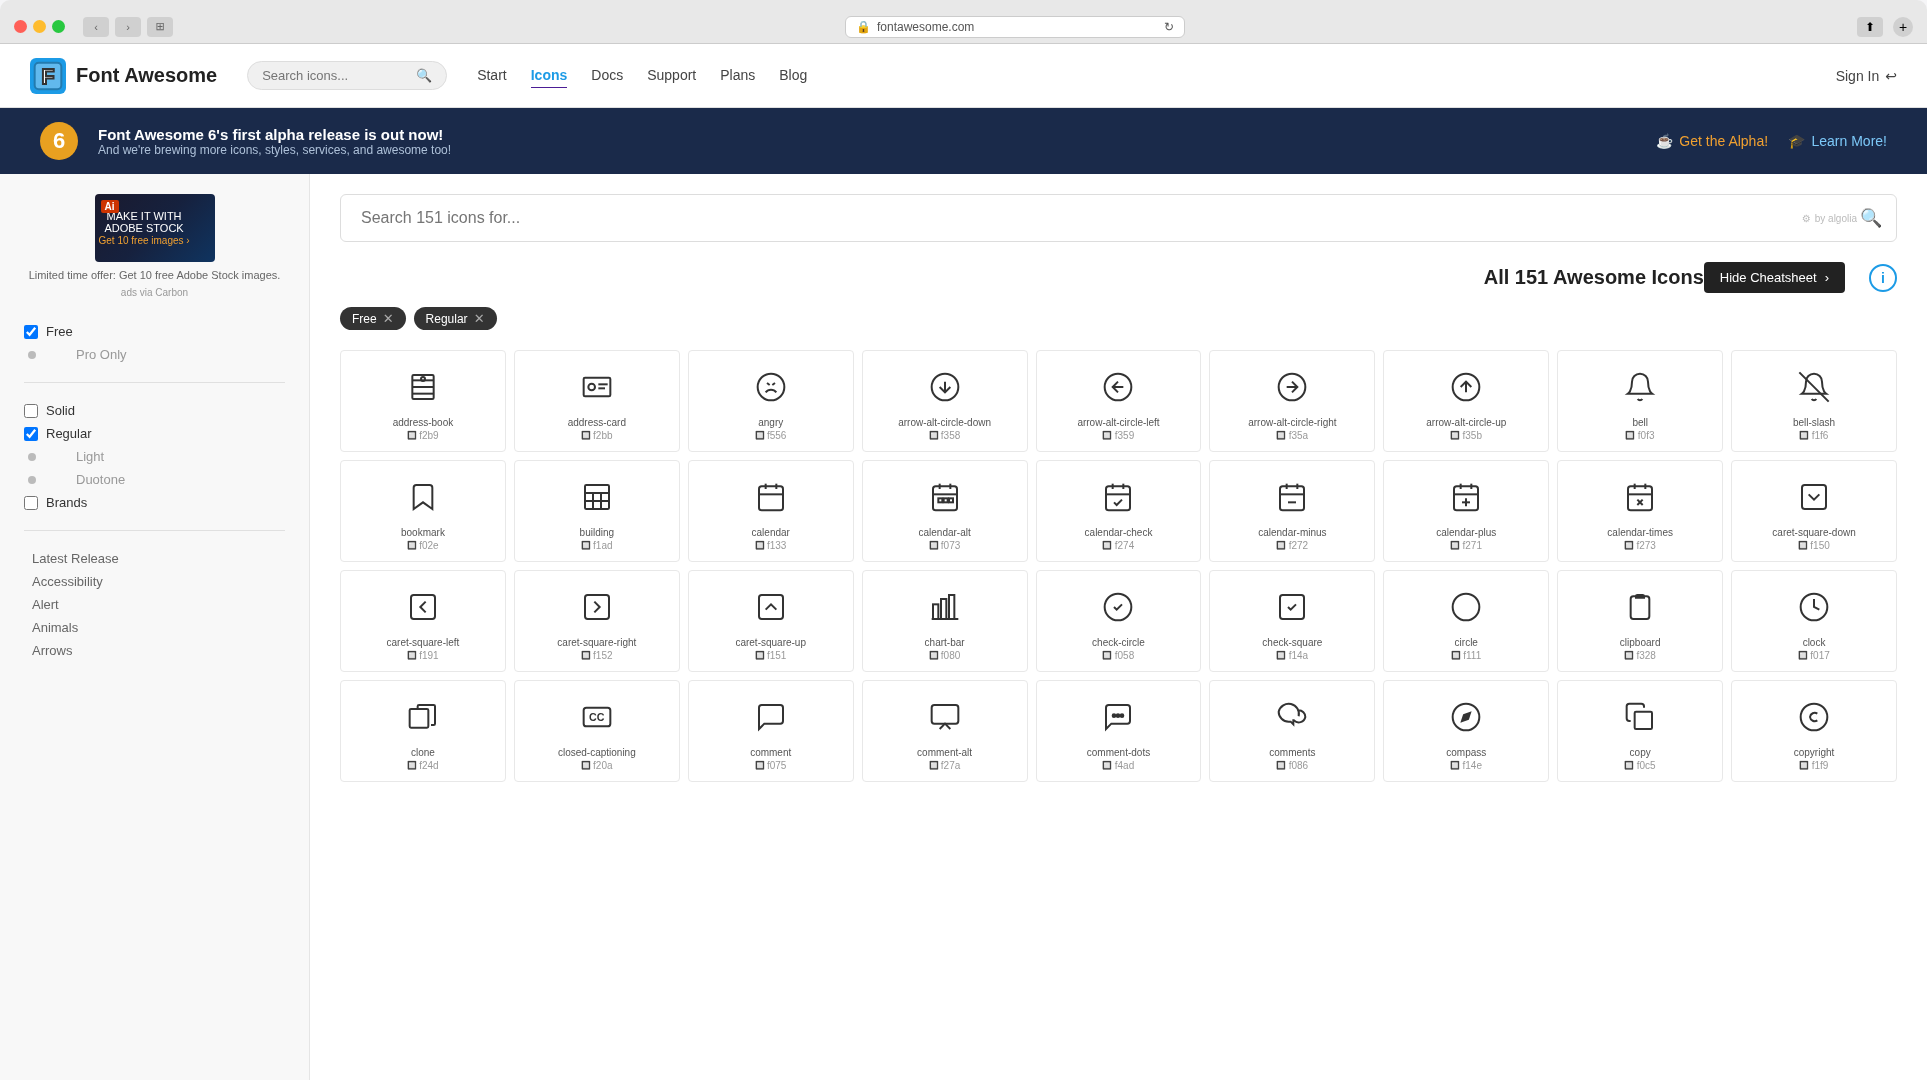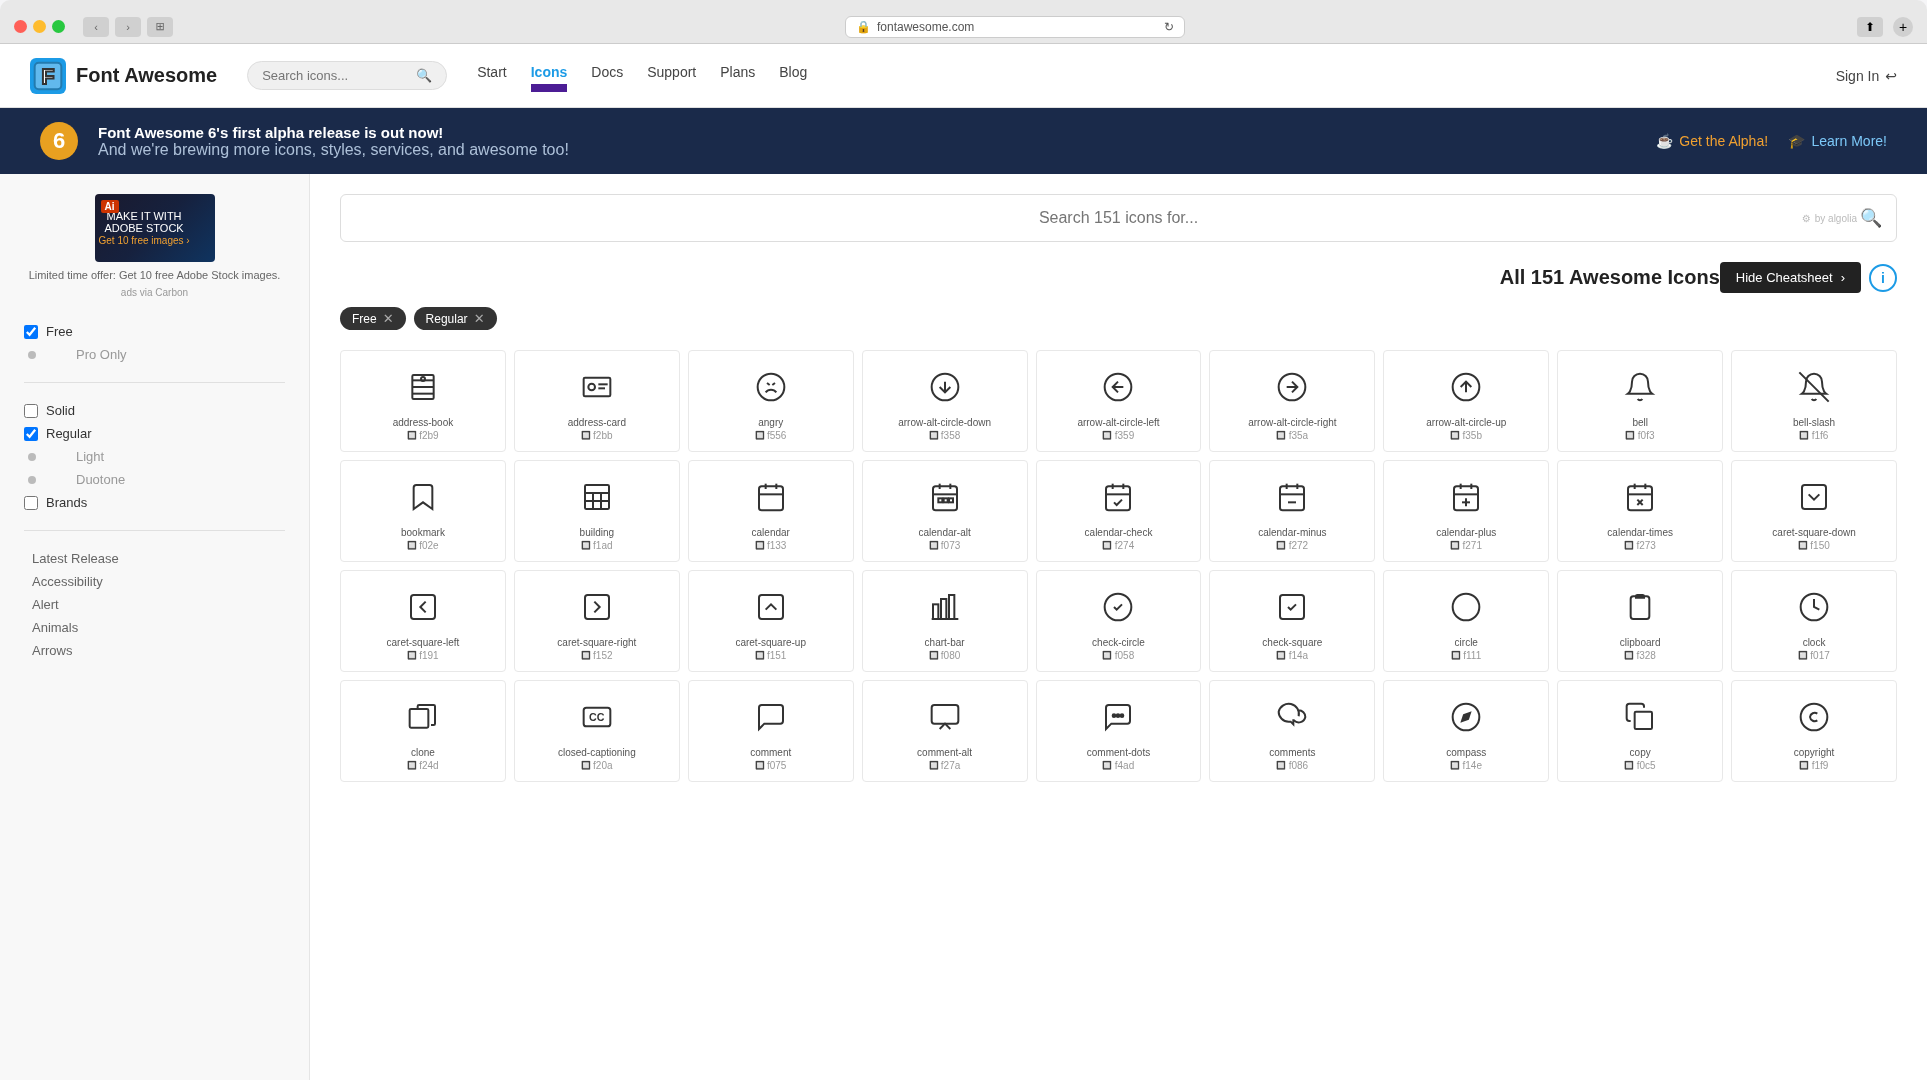--- a/index.html
+++ b/index.html
@@ -25,29 +25,29 @@
     
     .navbar { background: white; border-bottom: 1px solid #e0e0e0; padding: 0 30px; display: flex; align-items: center; height: 64px; gap: 20px; }
     .logo-area { display: flex; align-items: center; gap: 10px; margin-right: 10px; }
     .logo-icon { width: 36px; height: 36px; background: #1c9be6; border-radius: 6px; display: flex; align-items: center; justify-content: center; color: white; font-weight: bold; font-size: 18px; }
     .logo-text { font-size: 20px; font-weight: 700; color: #222; }
     .search-bar { background: #f0f0f0; border: 1px solid #ddd; border-radius: 20px; padding: 6px 14px; display: flex; align-items: center; gap: 8px; width: 200px; }
     .search-bar input { border: none; background: transparent; outline: none; font-size: 13px; color: #555; width: 100%; }
     .search-icon-sm { color: #999; font-size: 13px; }
     .nav-links { display: flex; gap: 24px; margin-left: 10px; }
     .nav-link { font-size: 14px; color: #444; cursor: pointer; text-decoration: none; padding: 4px 0; }
-    .nav-link.active { color: #1c9be6; font-weight: 600; border-bottom: 8px solid #4c1d95; }
+    .nav-link.active { color: #1c9be6; font-weight: 600; border-bottom: 1px solid #4c1d95; }
     .signin { margin-left: auto; display: flex; align-items: center; gap: 6px; font-size: 14px; color: #444; cursor: pointer; }
 
     
     .banner { background: #1a2a4a; color: white; padding: 14px 40px; display: flex; align-items: center; gap: 20px; }
     .banner-number { background: #e8a020; color: white; font-weight: bold; font-size: 22px; width: 38px; height: 38px; border-radius: 50%; display: flex; align-items: center; justify-content: center; }
     .banner-text { flex: 1; }
     .banner-text strong { font-size: 15px; }
-    .banner-text p { font-size: 16px; color: #adc0d8; margin-top: 0; }
+    .banner-text p { font-size: 12px; color: #adc0d8; margin-top: 0; }
     .banner-actions { display: flex; align-items: center; gap: 20px; margin-left: auto; }
     .banner-btn { display: flex; align-items: center; gap: 6px; font-size: 14px; cursor: pointer; }
     .banner-btn.alpha { color: #f0a030; }
     .banner-btn.learn { color: #7cc8f8; }
 
     
     .content { display: flex; }
 
     
     .sidebar { width: 310px; min-width: 310px; padding: 20px 0; background: #f8f8f8; border-right: 1px solid #e5e5e5; min-height: calc(100vh - 108px); }
@@ -62,21 +62,21 @@
     .sidebar-label input[type="checkbox"] { width: 14px; height: 14px; }
     .sidebar-label .dot { width: 8px; height: 8px; border-radius: 50%; background: #bbb; display: inline-block; }
     .sidebar-label.checked { font-weight: 500; }
     .sidebar-label.disabled { color: #999; gap: 40px; }
     .sidebar-separator { border: none; border-top: 1px solid #e0e0e0; margin: 10px 24px; }
     .latest-release-label { font-size: 13px; color: #666; padding: 4px 0; display: flex; align-items: center; gap: 8px; }
 
     
     .main { flex: 1; padding: 20px 30px; }
     .search-main-wrap { position: relative; margin-bottom: 20px; }
-    .search-main { width: 100%; border: 1px solid #ddd; border-radius: 6px; padding: 14px 20px; font-size: 16px; color: #bbb; outline: none; text-align: center; }
+    .search-main { width: 100%; border: 1px solid #ddd; border-radius: 6px; padding: 14px 20px; font-size: 16px; color: #bbb; outline: none; }
     .search-main-icon { position: absolute; right: 14px; top: 50%; transform: translateY(-50%); color: #ccc; font-size: 18px; }
     .algolia-badge { position: absolute; right: 40px; top: 50%; transform: translateY(-50%); display: flex; align-items: center; gap: 4px; font-size: 10px; color: #bbb; }
 
     .icons-header { display: flex; align-items: center; justify-content: flex-end; margin-bottom: 14px; }
     .icons-title { font-size: 20px; font-weight: 700; color: #222; }
     .cheatsheet-btn { background: #222; color: white; border: none; padding: 8px 16px; border-radius: 4px; font-size: 13px; cursor: pointer; display: flex; align-items: center; gap: 8px; }
     .info-btn { width: 28px; height: 28px; border-radius: 50%; border: 2px solid #1c9be6; color: #1c9be6; display: flex; align-items: center; justify-content: center; font-size: 14px; cursor: pointer; font-weight: bold; }
 
     .filter-tags { display: flex; gap: 8px; margin-bottom: 20px; }
     .filter-tag { background: #333; color: white; border-radius: 20px; padding: 4px 12px; font-size: 12px; display: flex; align-items: center; gap: 6px; cursor: pointer; }
@@ -248,21 +248,21 @@
         <input class="search-main" type="text" placeholder="Search 151 icons for..." style="">
         <div class="algolia-badge">
           <span>⚙</span>
           <span>by algolia</span>
         </div>
         <span class="search-main-icon">🔍</span>
       </div>
 
       <div class="icons-header">
         <h2 class="icons-title">All 151 Awesome Icons</h2>
-        <div style="display:flex;align-items:center;gap:8px;">
+        <div style="display:flex;align-items:center;gap:24px;">
           <button class="cheatsheet-btn">
             <span>Hide Cheatsheet</span>
             <span>›</span>
           </button>
           <div class="info-btn">i</div>
         </div>
       </div>
 
       <div class="filter-tags">
         <div class="filter-tag">

